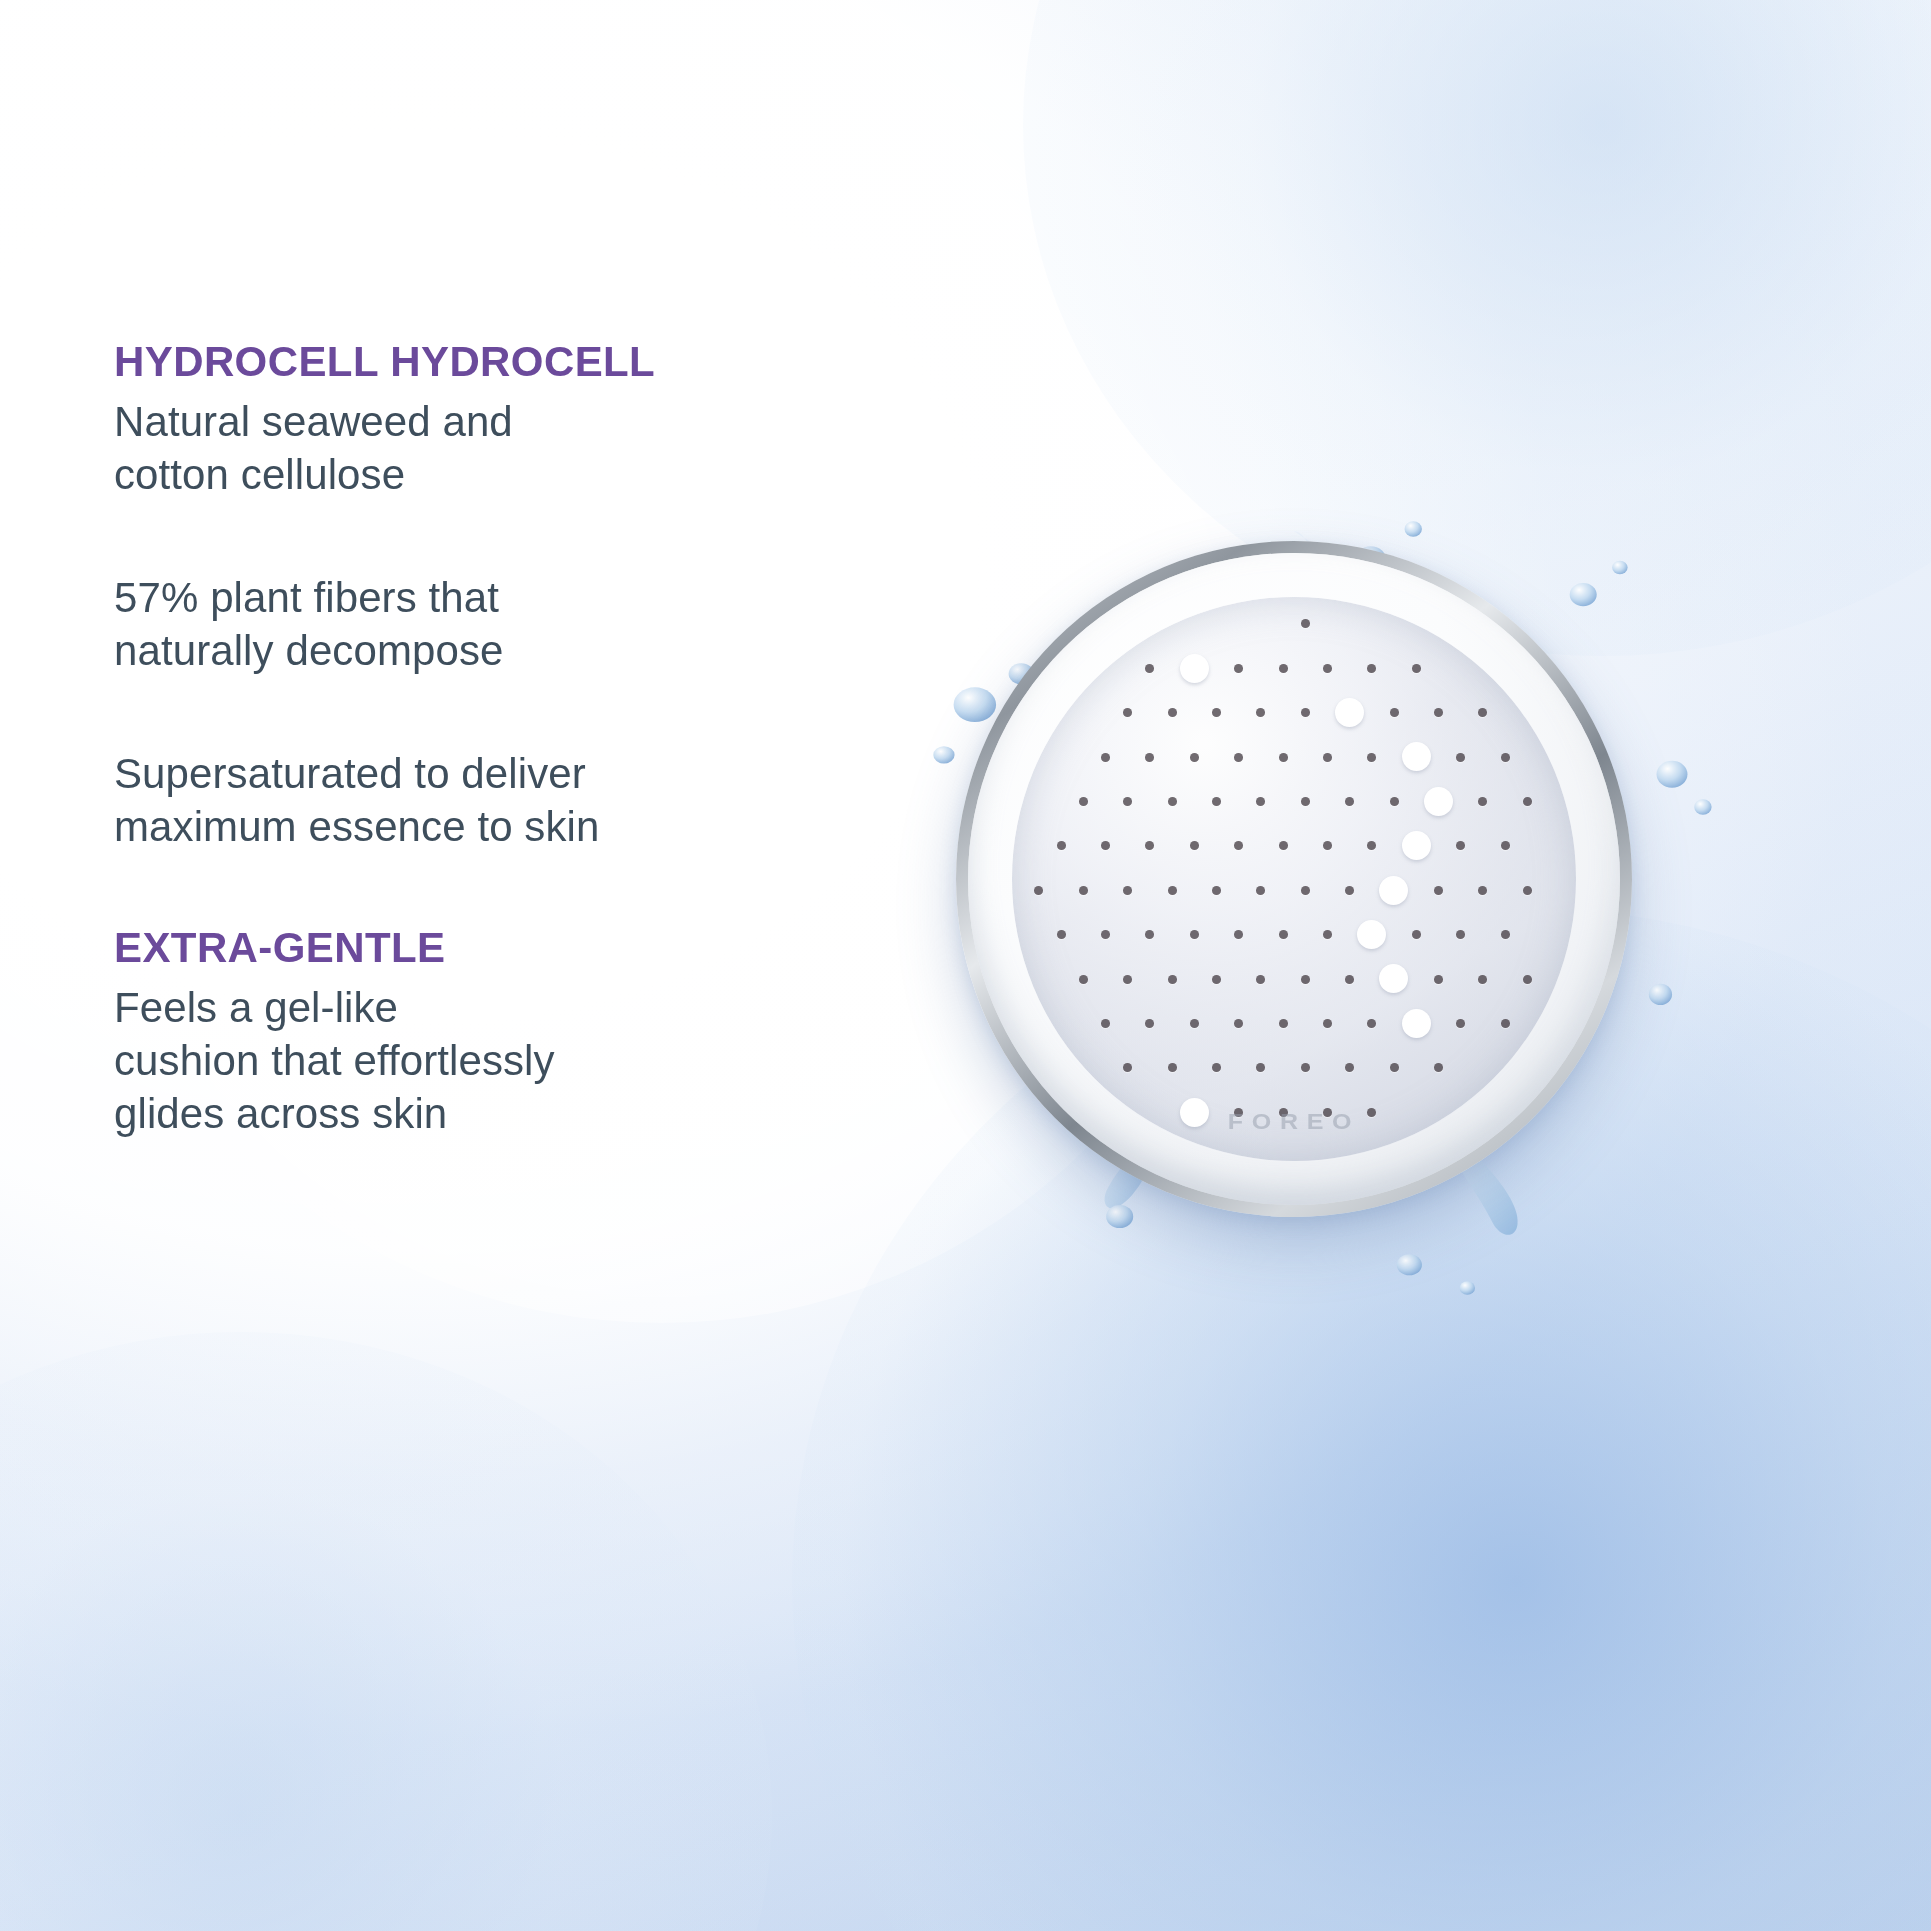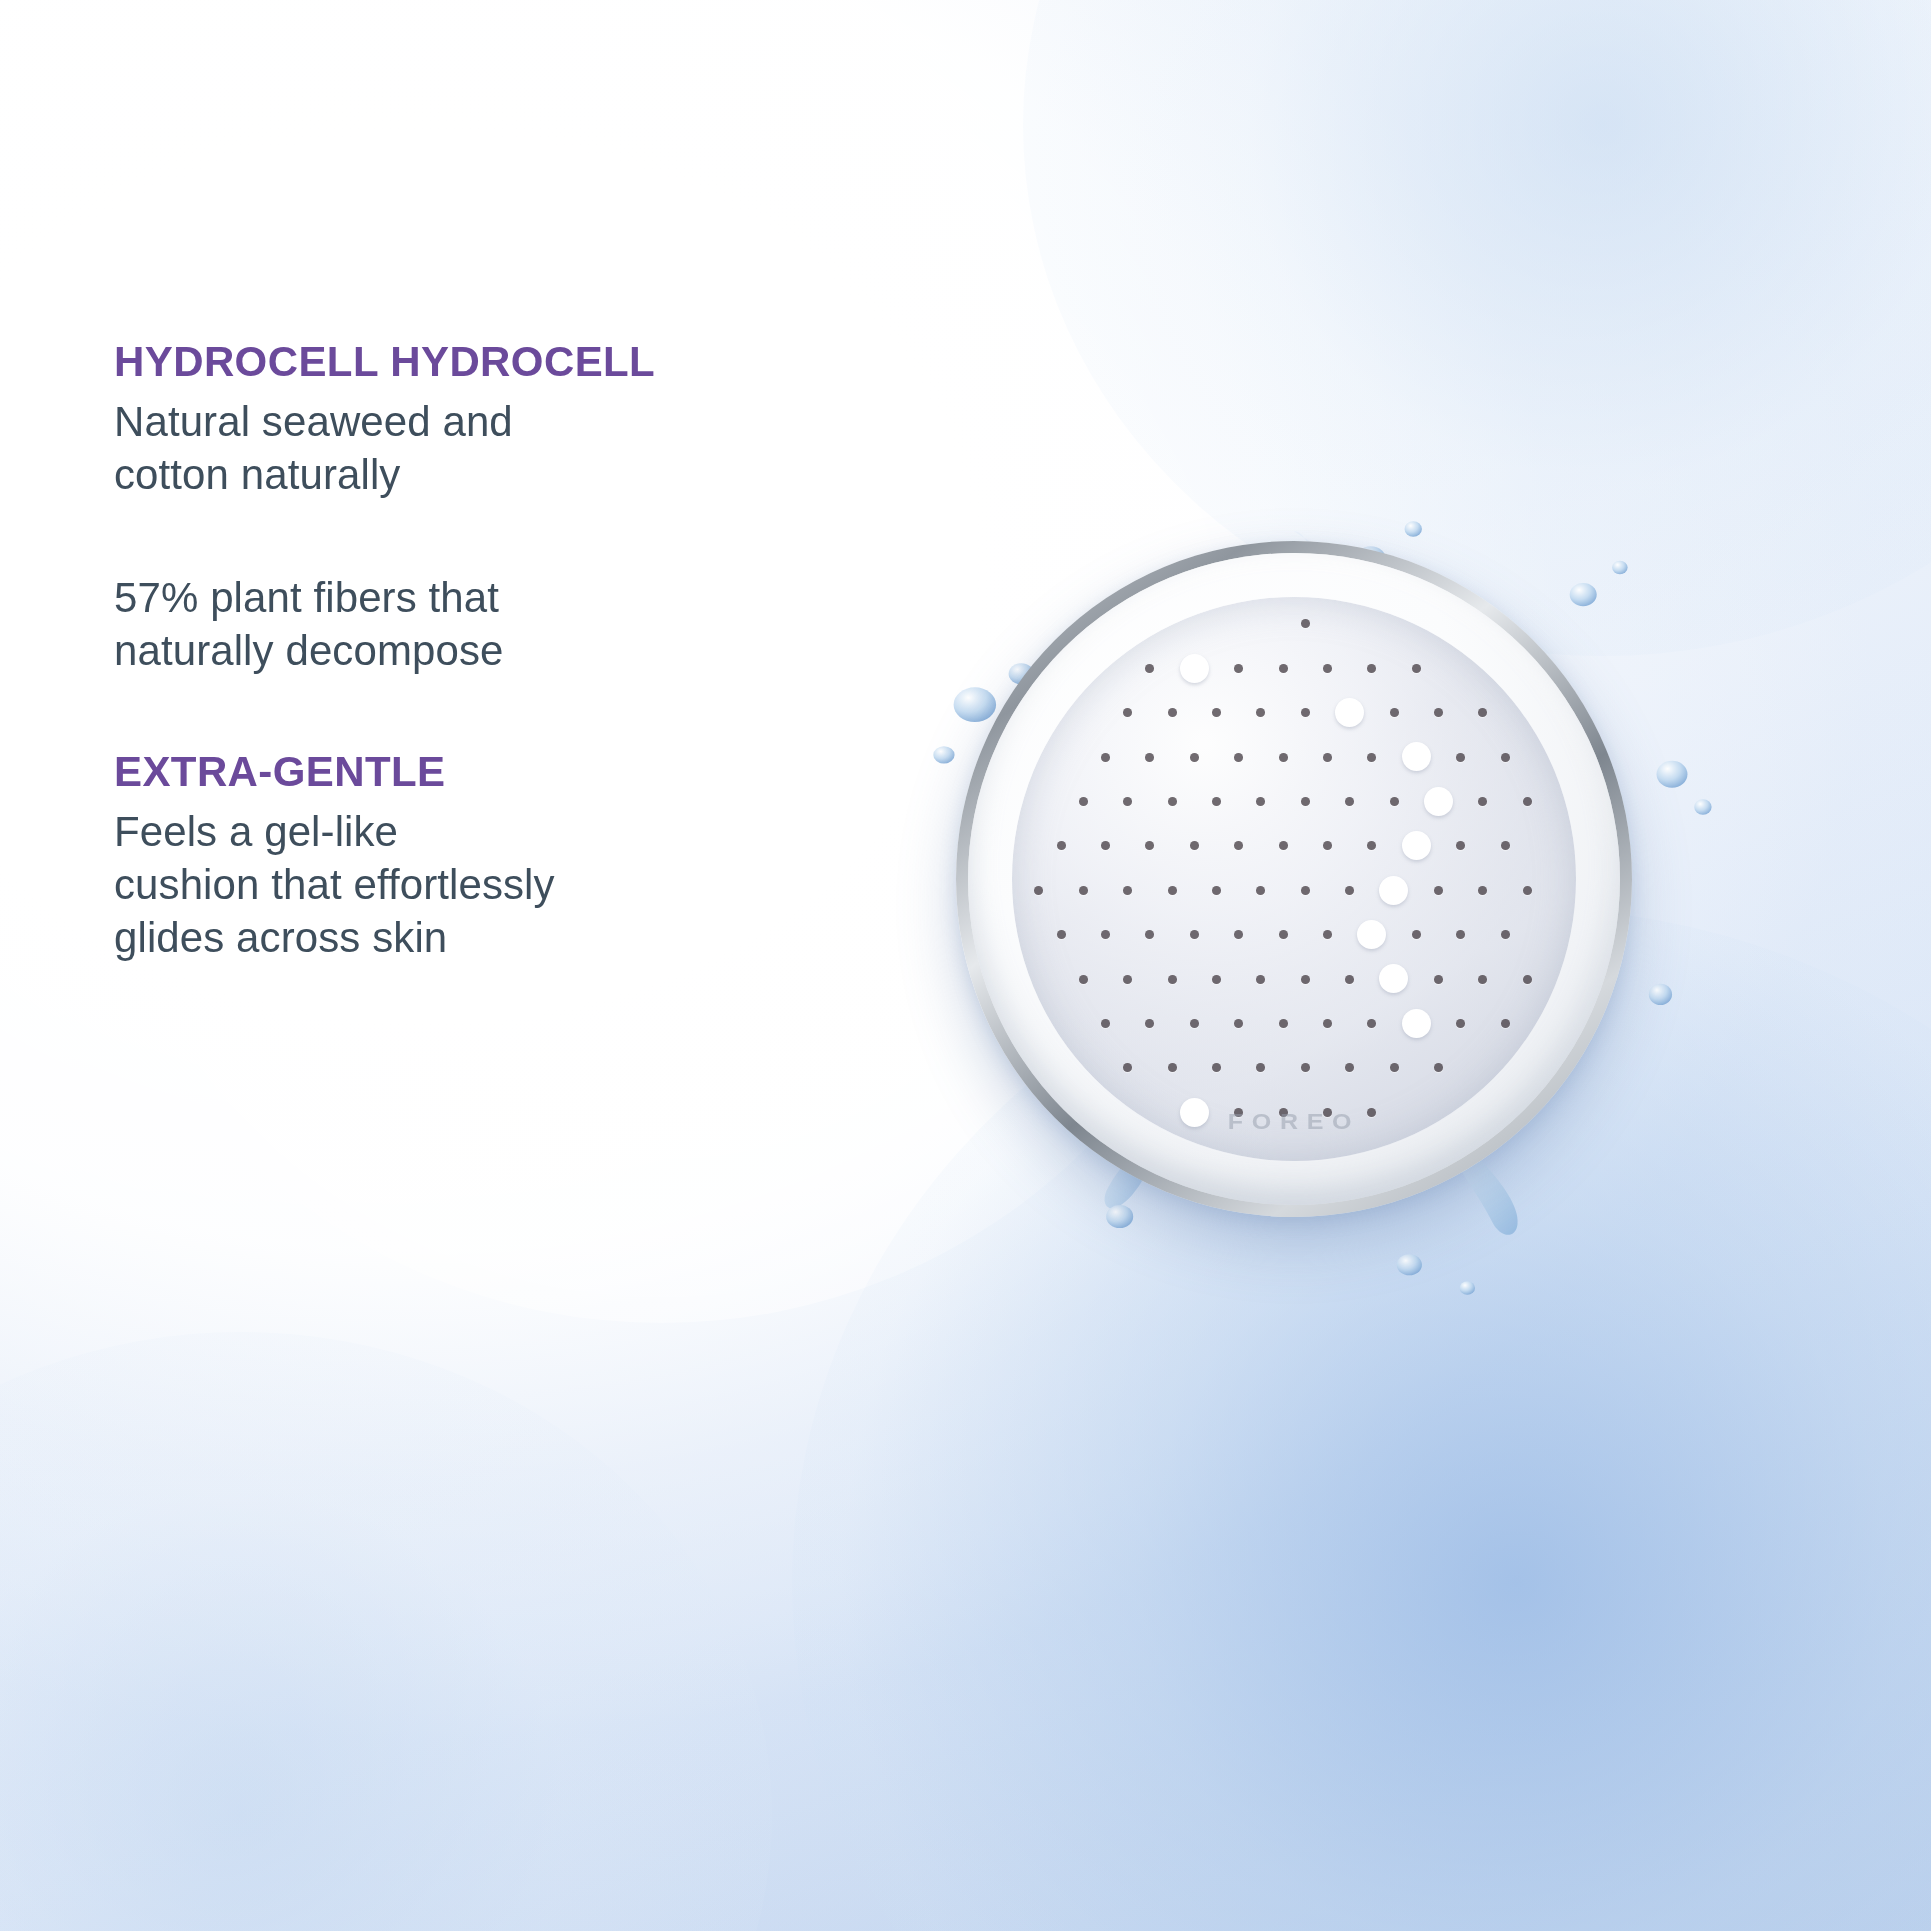--- a/index.html
+++ b/index.html
@@ -126,29 +126,31 @@
   <div class="glow glow-white"></div>
   <div class="glow glow-tr"></div>
   <div class="glow glow-br"></div>
   <div class="glow glow-bl"></div>
 
   <div id="features">
 
     <div class="feature">
       <div class="f-title">HYDROCELL HYDROCELL</div>
       <div class="f-body">Natural seaweed and
-cotton naturally</div>
+cotton cellulose</div>
     </div>
 
     <div class="feature">
       <div class="f-body">57% plant fibers that
 naturally decompose</div>
     </div>
 
     <div class="feature">
+      <div class="f-body">Supersaturated to deliver
+maximum essence to skin</div>
     </div>
 
     <div class="feature">
       <div class="f-title">EXTRA-GENTLE</div>
       <div class="f-body">Feels a gel-like
 cushion that effortlessly
 glides across skin</div>
     </div>
 
   </div>

